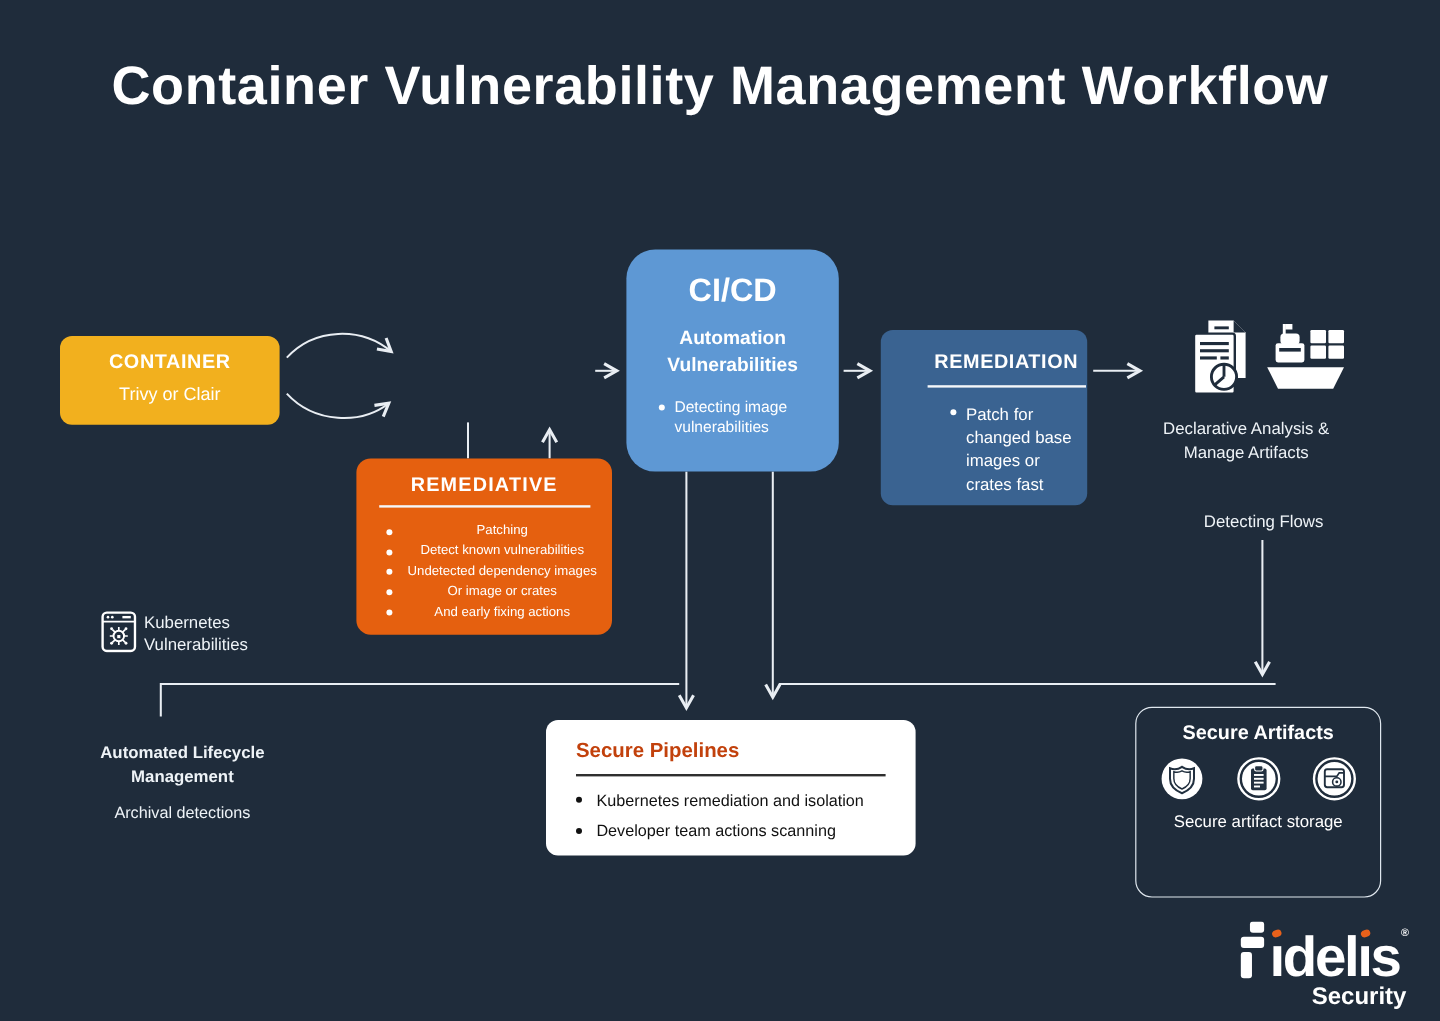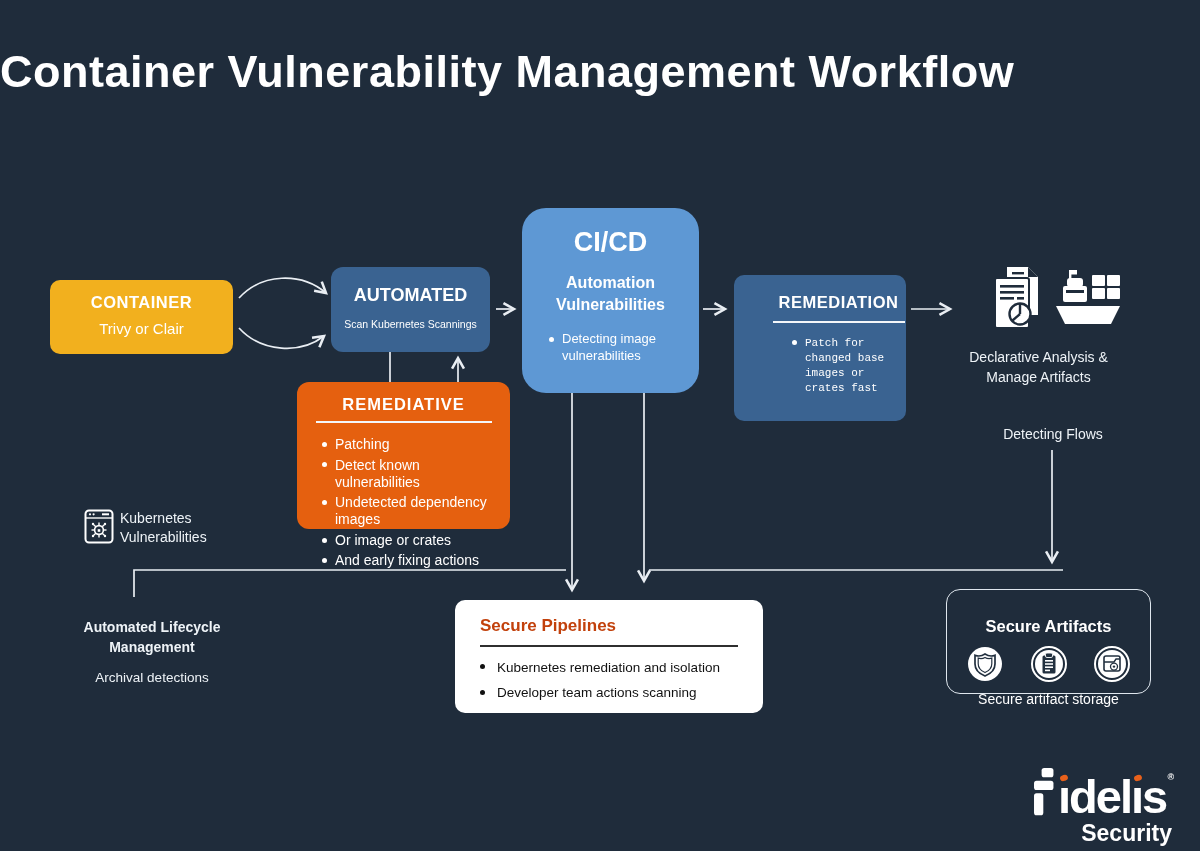--- a/index.html
+++ b/index.html
@@ -2,21 +2,21 @@
 <html><head>
 <meta charset="utf-8">
 <style>
   html,body{margin:0;padding:0;background:#10161f;}
   .canvas{
     position:relative;width:1200px;height:851px;overflow:hidden;
     background:#1f2c3b;font-family:"Liberation Sans",sans-serif;color:#fff;
   }
   .abs{position:absolute;}
   .page-title{
-    top:46px;left:0;width:1200px;text-align:left;
+    top:46px;left:0;width:1200px;text-align:center;
     font-size:45px;font-weight:bold;letter-spacing:0.5px;color:#fff;
   }
   svg.connectors{position:absolute;left:0;top:0;pointer-events:none;}
 
   
   .box{position:absolute;box-sizing:border-box;text-align:center;color:#fff;}
   .b-title{font-weight:bold;}
   .rule{height:2px;background:#f4f7fa;margin:7px auto 0;}
   ul.blist{list-style:none;margin:0;padding:0;text-align:left;}
   ul.blist li{position:relative;padding-left:13px;}
@@ -35,56 +35,56 @@
   .automated-box .b-sub{font-size:10.5px;margin-top:12px;}
 
   .cicd-box{left:522px;top:208px;width:177px;height:185px;background:#5e98d4;border-radius:24px;padding-top:19px;}
   .cicd-box .b-big{font-size:27px;font-weight:bold;}
   .cicd-box .b-sub{font-size:16px;font-weight:bold;margin-top:14px;line-height:1.35;white-space:pre-line;}
   .cicd-box ul{margin:16px 10px 0 27px;font-size:13px;line-height:1.3;}
 
   .remediation-box{left:734px;top:275px;width:172px;height:146px;background:#3a6391;border-radius:10px;padding-top:18px;padding-left:37px;}
   .remediation-box .b-title{font-size:16.5px;letter-spacing:0.5px;}
   .remediation-box .rule{width:132px;height:1.6px;margin-top:9px;}
-  .remediation-box ul{margin:13px 8px 0 21px;font-size:11px;line-height:1.38;font-family:Liberation Mono, monospace;}
+  .remediation-box ul{margin:13px 8px 0 21px;font-size:14px;line-height:1.38;}
 
   .remediative-box{left:297px;top:382px;width:213px;height:147px;background:#e5600f;border-radius:12px;padding-top:13px;}
   .remediative-box .b-title{font-size:16.5px;letter-spacing:1px;}
   .remediative-box .rule{width:176px;margin-top:7px;}
-  .remediative-box ul{margin:13px 8px 0 25px;font-size:14px;line-height:1.22;}
+  .remediative-box ul{margin:13px 8px 0 25px;font-size:11px;line-height:1.22;text-align:center;}
   .remediative-box ul li{margin-bottom:3.5px;}
 
   .pipelines-box{left:455px;top:600px;width:308px;height:113px;background:#fff;border-radius:10px;color:#131313;padding:16px 25px 0;text-align:left;}
   .pipelines-box .b-title{font-size:17px;color:#c2410c;}
   .pipelines-box .rule{background:#2f2f2f;height:1.8px;margin:9px 0 0;width:100%;}
   .pipelines-box ul{margin-top:12px;font-size:13.5px;line-height:1.35;color:#111;}
   .pipelines-box ul li{padding-left:17px;margin-bottom:7px;}
 
-  .artifacts-box{left:946px;top:589px;width:205px;height:105px;border:1.5px solid #dfe7ee;border-radius:14px;padding-top:27px;}
+  .artifacts-box{left:946px;top:589px;width:205px;height:159px;border:1.5px solid #dfe7ee;border-radius:14px;padding-top:12px;}
   .artifacts-box .b-title{font-size:16.5px;}
   .artifacts-icons{display:flex;justify-content:space-between;padding:0 19px;margin-top:9px;}
   .artifacts-box .b-caption{font-size:14px;margin-top:8px;}
 
   
   .lbl{position:absolute;color:#eef3f7;}
   .declarative-label{left:936px;top:347px;width:205px;font-size:14px;line-height:1.45;text-align:center;white-space:pre-line;}
   .flows-label{left:958px;top:426px;width:190px;font-size:14px;text-align:center;}
   .k8s-label{left:120px;top:509px;font-size:14px;line-height:1.35;white-space:pre-line;}
   .lifecycle-label{left:58px;top:618px;width:188px;font-size:14px;font-weight:bold;text-align:center;line-height:1.4;white-space:pre-line;}
   .archival-label{left:58px;top:670px;width:188px;font-size:13.5px;text-align:center;}
 
   
   .logo{left:1032px;top:768px;width:140px;}
   .logo-row{display:flex;align-items:flex-end;}
   .logo-tail{position:relative;font-size:47px;font-weight:bold;letter-spacing:-2px;line-height:0.82;color:#fff;}
   .logo-dot{position:absolute;width:7.5px;height:6px;border-radius:50%;background:#e8611b;top:-3px;transform:rotate(-18deg);}
   .logo-dot.d1{left:2px;}
   .logo-dot.d2{left:76px;}
   .logo-reg{position:absolute;right:-8px;top:-4px;font-size:9px;color:#fff;letter-spacing:0;}
-  .logo-sub{display:block;text-align:right;font-size:23px;font-weight:bold;margin-top:3px;color:#fff;}
+  .logo-sub{display:block;text-align:right;font-size:20px;font-weight:bold;margin-top:3px;color:#fff;}
 </style>
 </head>
 <body>
 
 <div class="canvas">
 
   <div class="abs page-title">Container Vulnerability Management Workflow</div>
 
   <svg class="connectors" width="1200" height="851" viewBox="0 0 1200 851">
     <defs>
@@ -106,24 +106,20 @@
       <path d="M 649 570 L 1063 570"></path>
       <path d="M 1052 450 L 1052 562" marker-end="url(#ah)"></path>
     </g>
   </svg>
 
   <div class="box container-box">
     <div class="b-title">CONTAINER</div>
     <div class="b-sub">Trivy or Clair</div>
   </div>
 
-  <div class="box automated-box">
-    <div class="b-title">AUTOMATED</div>
-    <div class="b-sub">Scan Kubernetes Scannings</div>
-  </div>
 
   <div class="box cicd-box">
     <div class="b-big">CI/CD</div>
     <div class="b-sub">Automation
 Vulnerabilities</div>
     <ul class="blist">
       <li>Detecting image vulnerabilities</li>
     </ul>
   </div>
 

